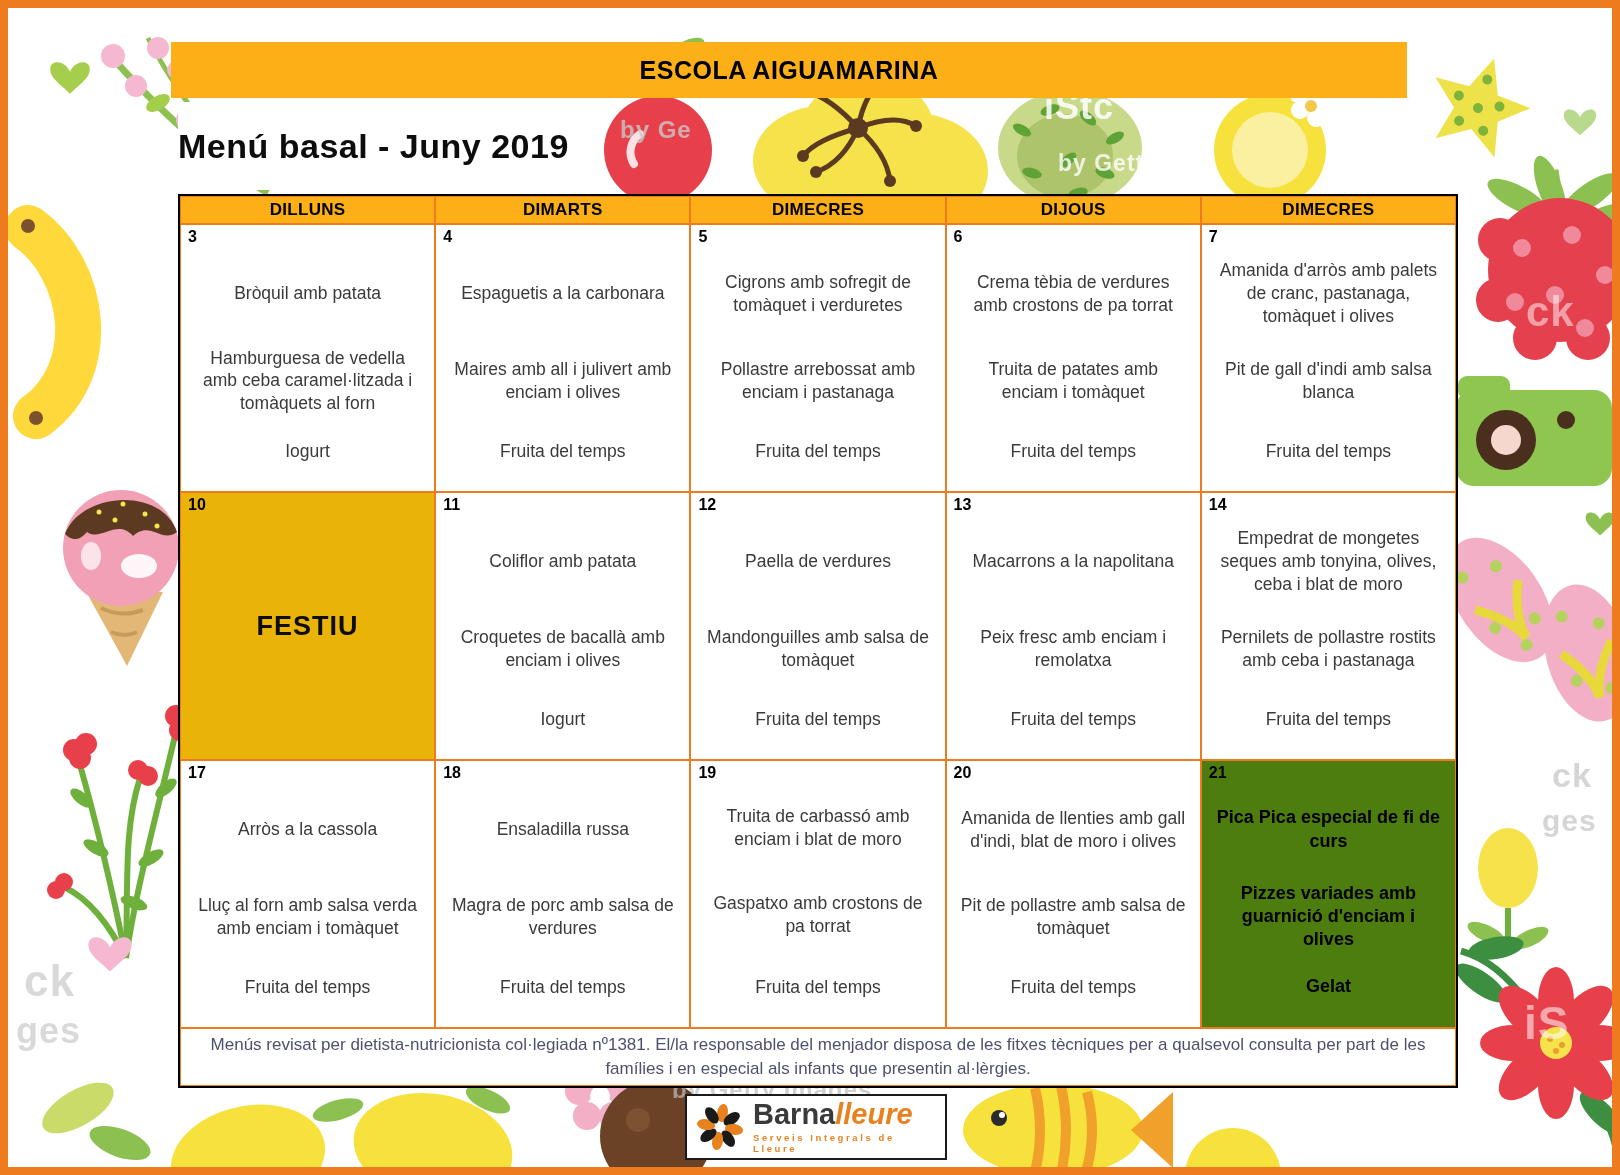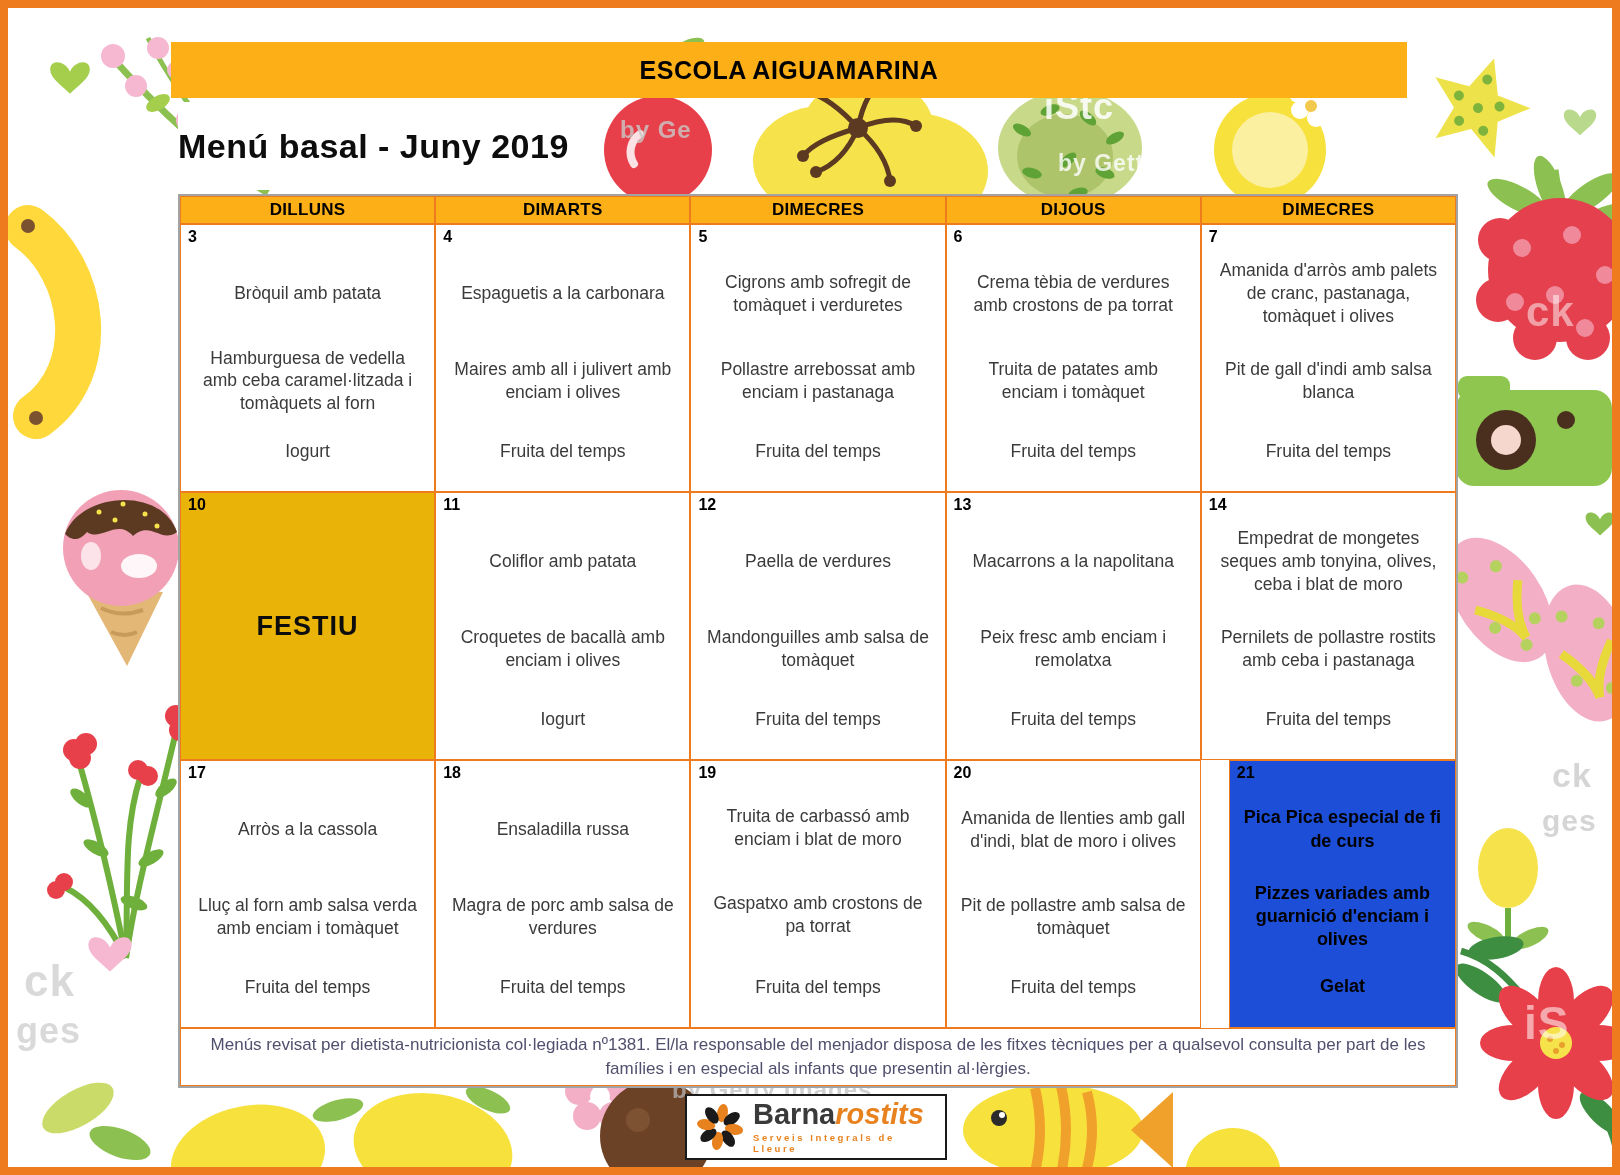--- a/index.html
+++ b/index.html
@@ -18,40 +18,40 @@
     font-size:25px; font-weight:bold; color:#000; letter-spacing:0.5px;
   }
   .title-box {
     position:absolute; left:170px; top:94px; width:420px; height:88px; z-index:2;
     background:#fff; display:flex; align-items:center;
   }
   .title-box h1 { margin:0; font-size:34px; font-weight:bold; color:#0d0d0d; letter-spacing:0.5px;text-align:right; }
 
   .menu-table {
     position:absolute; left:170px; top:186px; width:1280px; z-index:2;
-    box-sizing:border-box; background:#fff; border:2px solid #a3a3a3;
+    box-sizing:border-box; background:#fff; border:2px solid #000000;
     display:grid; grid-template-columns:repeat(5,1fr);
     grid-template-rows:28px 268px 268px 268px 58px;
   }
   .dayhead {
     background:#FCAF17; border:1px solid #EE7C1E;
     display:flex; align-items:center; justify-content:center;
     font-size:17px; font-weight:bold; color:#000; letter-spacing:0.3px;
   }
   .cell { position:relative; border:1px solid #EE7C1E; background:#fff; }
   .daynum { position:absolute; top:3px; left:7px; font-size:16px; font-weight:bold; color:#000; z-index:1; }
   .dishes { position:absolute; left:0; top:0; right:0; bottom:0; padding:24px 12px 12px; display:flex; flex-direction:column; }
   .dish { flex:1.15; display:flex; align-items:center; justify-content:center; text-align:center;
           font-size:17.5px; line-height:1.3; color:#3a3a3a; }
   .dish.d2 { flex:1.1; }
   .dish.d3 { flex:0.72; }
   .cell.festiu { background:#eab308; }
   .festiu-label { position:absolute; left:0; top:0; right:0; bottom:0; display:flex; align-items:center; justify-content:center;
                   font-size:27px; font-weight:bold; color:#0d0d0d; letter-spacing:1px; }
-  .cell.highlight { background:#1d4ed8;margin-left:28px; }
+  .cell.highlight { background:#4d7c0f; }
   .cell.highlight .dish { font-weight:bold; color:#000; font-size:18px; }
   .footnote {
     grid-column:1 / -1; border:1px solid #EE7C1E; background:#fff;
     display:flex; align-items:center; justify-content:center; text-align:center;
     padding:4px 26px; font-size:17px; line-height:1.4; color:#50506E;
   }
 
   .logo-box {
     position:absolute; left:677px; top:1086px; width:262px; height:66px; z-index:3;
     box-sizing:border-box; background:#fff; border:2px solid #1a1a1a;
@@ -496,18 +496,18 @@
         <ellipse cx="0" cy="-17" rx="6.5" ry="11" fill="#1A1A1A" transform="rotate(45)"></ellipse>
         <ellipse cx="0" cy="-17" rx="6.5" ry="11" fill="#E8821F" transform="rotate(90)"></ellipse>
         <ellipse cx="0" cy="-17" rx="6.5" ry="11" fill="#1A1A1A" transform="rotate(135)"></ellipse>
         <ellipse cx="0" cy="-17" rx="6.5" ry="11" fill="#E8821F" transform="rotate(180)"></ellipse>
         <ellipse cx="0" cy="-17" rx="6.5" ry="11" fill="#1A1A1A" transform="rotate(225)"></ellipse>
         <ellipse cx="0" cy="-17" rx="6.5" ry="11" fill="#E8821F" transform="rotate(270)"></ellipse>
         <ellipse cx="0" cy="-17" rx="6.5" ry="11" fill="#1A1A1A" transform="rotate(315)"></ellipse>
       </g>
     </svg>
     <div class="logo-text">
-      <div class="logo-word"><span class="a">Barna</span><span class="b">rostits</span></div>
+      <div class="logo-word"><span class="a">Barna</span><span class="b">lleure</span></div>
       <div class="logo-tag">Serveis Integrals de Lleure</div>
     </div>
   </div>
 
 </div>
 
 </body></html>

